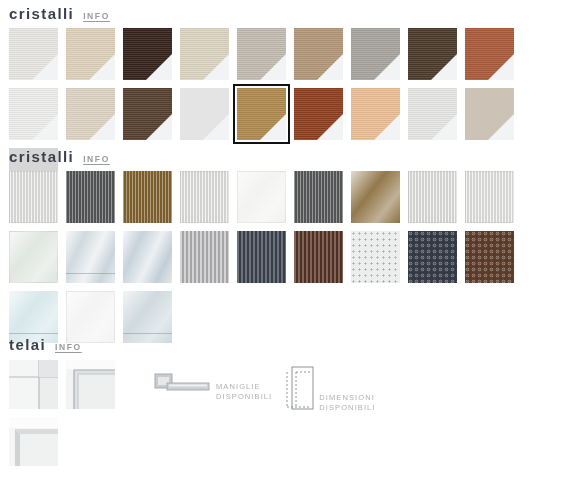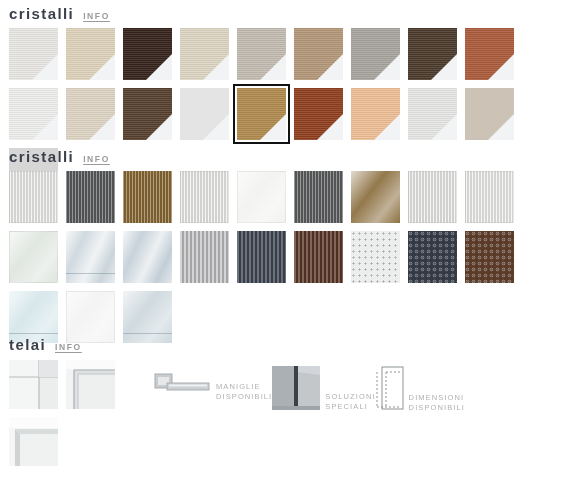--- a/index.html
+++ b/index.html
@@ -175,20 +175,21 @@
     position: relative;
     overflow: hidden;
     background: #e9eaec;
     cursor: pointer;
   }
 
   
   .options-row {
     display: flex;
     align-items: flex-start;
+    gap: 14px;
   }
   .option {
     display: flex;
     align-items: flex-end;
     gap: 5px;
     cursor: pointer;
   }
   .option-label {
     font-size: 7.5px;
     line-height: 10px;
@@ -389,34 +390,20 @@
             <rect x="2" y="8" width="17" height="14" fill="#c9ccce" stroke="#a7abad" stroke-width="1"></rect>
             <rect x="5" y="11" width="11" height="8" fill="#e6e8ea"></rect>
             <rect x="14" y="17" width="42" height="7" fill="#cdd0d2" stroke="#aaaeb0" stroke-width="1"></rect>
             <rect x="16" y="18.5" width="38" height="2" fill="#eef0f1"></rect>
           </svg>
         </span>
         <span class="option-label">MANIGLIE
 DISPONIBILI</span>
       </div>
 
-      <div class="option">
-        <span class="opt-icon">
-          <svg width="48" height="44" viewBox="0 0 48 44">
-            <rect x="0" y="0" width="48" height="44" fill="#b9bdc0"></rect>
-            <rect x="0" y="0" width="22" height="44" fill="#aab0b4"></rect>
-            <rect x="26" y="0" width="22" height="44" fill="#c3c7ca"></rect>
-            <rect x="22" y="0" width="4" height="44" fill="#3c4145"></rect>
-            <polygon points="26,0 48,0 48,9 26,6" fill="#d6dadd" opacity=".8"></polygon>
-            <rect x="0" y="40" width="48" height="4" fill="#9ea4a8"></rect>
-          </svg>
-        </span>
-        <span class="option-label">SOLUZIONI
-SPECIALI</span>
-      </div>
 
       <div class="option">
         <span class="opt-icon">
           <svg width="28" height="45" viewBox="0 0 28 45">
             <rect x="6" y="1" width="21" height="42" fill="#ffffff" stroke="#8e9396" stroke-width="1"></rect>
             <line x1="1" y1="6" x2="1" y2="41" stroke="#8e9396" stroke-width="1" stroke-dasharray="2,2"></line>
             <line x1="10" y1="6" x2="24" y2="6" stroke="#8e9396" stroke-width="1" stroke-dasharray="2,2"></line>
             <line x1="10" y1="6" x2="10" y2="41" stroke="#8e9396" stroke-width="1" stroke-dasharray="2,2"></line>
             <line x1="1" y1="41" x2="24" y2="41" stroke="#8e9396" stroke-width="1" stroke-dasharray="2,2"></line>
           </svg>

